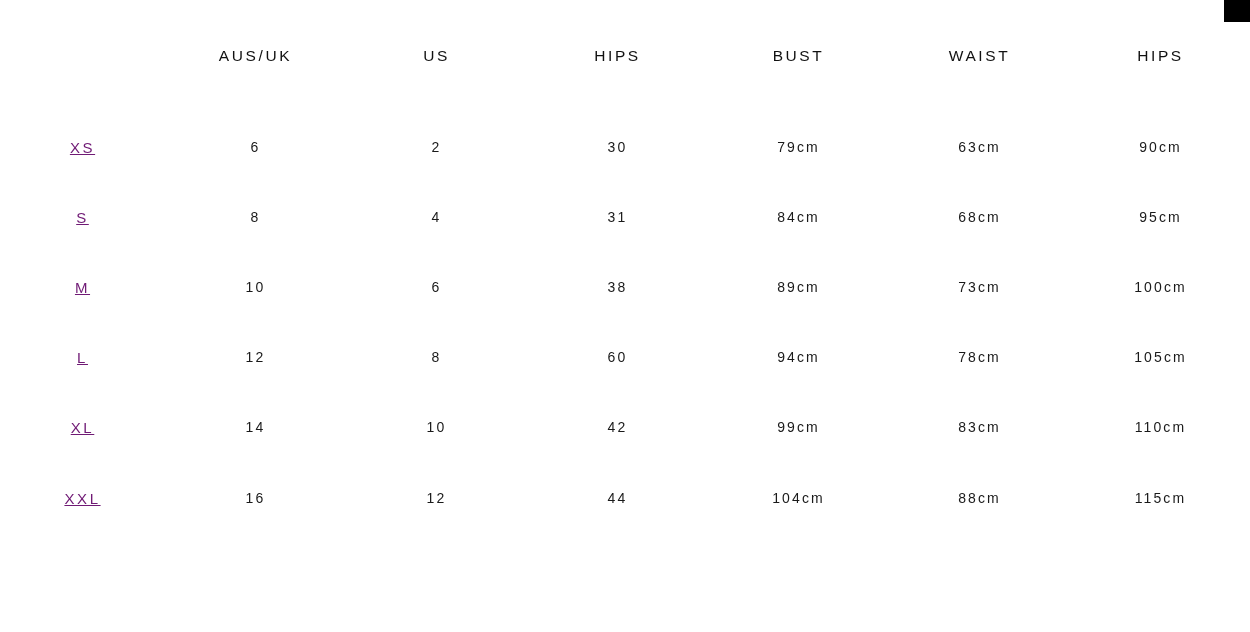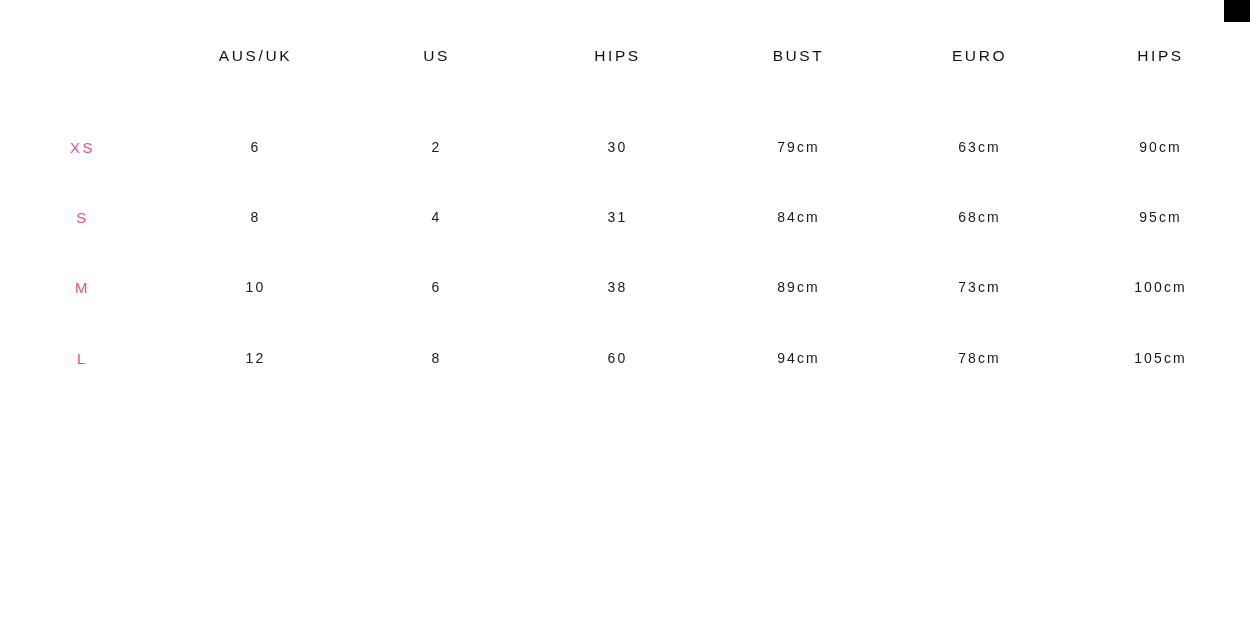--- a/index.html
+++ b/index.html
@@ -58,21 +58,22 @@
     color: #1a1a1a;
     text-align: center;
     vertical-align: middle;
     height: 70px;
     padding: 0;
     font-weight: 400;
   }
   tbody td.size-label {
     font-size: 15px;
     letter-spacing: 2.6px;
-    color: #ec4899;
+    color: #701a75;
+    text-decoration: underline;
   }
   tbody tr:last-child td {
     height: 72px;
   }
 </style>
 </head>
 <body>
 
 <div class="page">
 
@@ -88,21 +89,21 @@
       <col class="col-data">
       <col class="col-data">
     </colgroup>
     <thead>
       <tr>
         <th class="size-head"></th>
         <th>AUS/UK</th>
         <th>US</th>
         <th>HIPS</th>
         <th>BUST</th>
-        <th>EURO</th>
+        <th>WAIST</th>
         <th>HIPS</th>
       </tr>
     </thead>
     <tbody>
       <tr>
         <td class="size-label">XS</td>
         <td>6</td>
         <td>2</td>
         <td>30</td>
         <td>79cm</td>
@@ -129,16 +130,34 @@
       </tr>
       <tr>
         <td class="size-label">L</td>
         <td>12</td>
         <td>8</td>
         <td>60</td>
         <td>94cm</td>
         <td>78cm</td>
         <td>105cm</td>
       </tr>
+      <tr>
+        <td class="size-label">XL</td>
+        <td>14</td>
+        <td>10</td>
+        <td>42</td>
+        <td>99cm</td>
+        <td>83cm</td>
+        <td>110cm</td>
+      </tr>
+      <tr>
+        <td class="size-label">XXL</td>
+        <td>16</td>
+        <td>12</td>
+        <td>44</td>
+        <td>104cm</td>
+        <td>88cm</td>
+        <td>115cm</td>
+      </tr>
     </tbody>
   </table>
 
 </div>
 
 </body></html>

